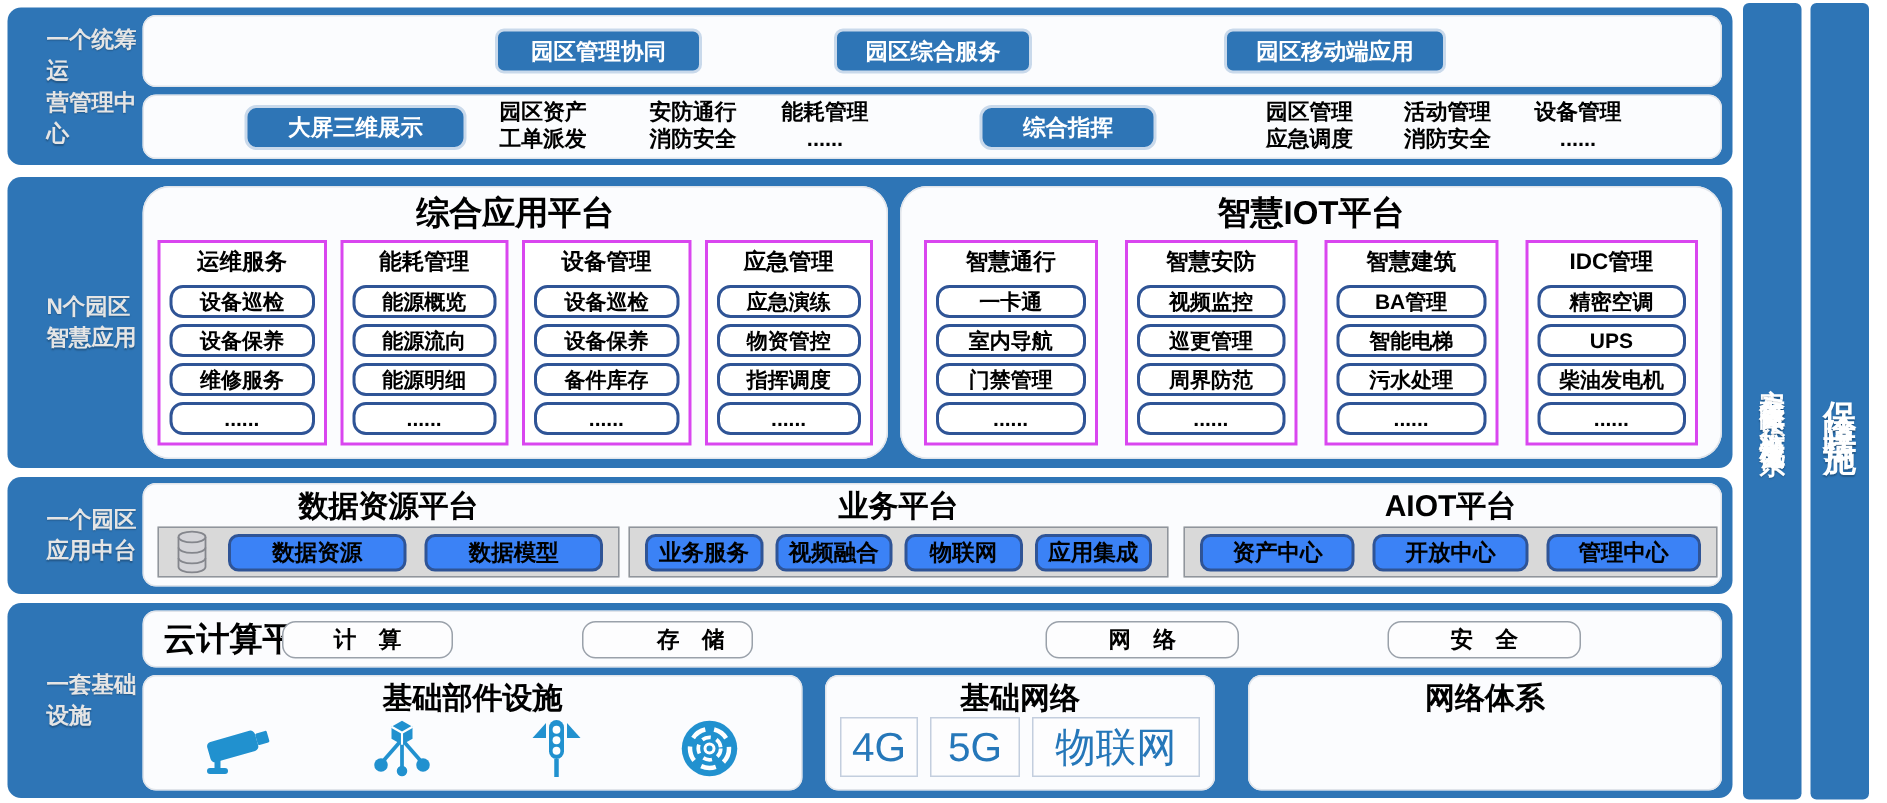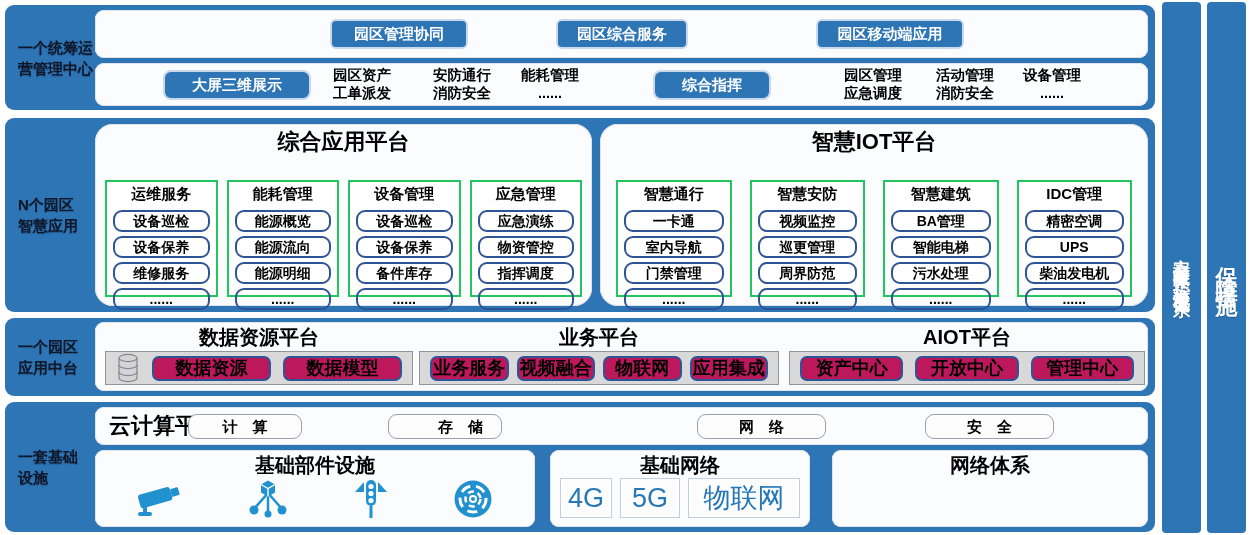--- a/index.html
+++ b/index.html
@@ -6,57 +6,57 @@
   body{width:1258px;height:535px;font-family:"Liberation Sans","DejaVu Sans",sans-serif;color:#000;}
   .stage{position:relative;width:1258px;height:535px;overflow:hidden;}
 
   
   .band{position:absolute;left:5px;width:1150px;background:#2e75b6;border-radius:9px;}
   #band-ops{top:5px;height:105px;}
   #band-apps{top:118px;height:194px;}
   #band-middle{top:318px;height:78px;}
   #band-infra{top:402px;height:130px;}
   .band-label{position:absolute;left:0;top:0;bottom:0;width:92px;display:flex;align-items:center;
-    color:#0f172a;font-weight:700;font-size:15px;line-height:1.4;padding-left:13px;box-sizing:border-box;
+    color:#e5e5e5;font-weight:700;font-size:15px;line-height:1.4;padding-left:26px;box-sizing:border-box;
     white-space:pre-line;text-shadow:0 1px 1px rgba(0,0,0,.25);}
   .band-content{position:absolute;left:90px;right:7px;top:0;bottom:0;}
 
   .white-card{background:#fbfcfe;border-radius:9px;box-shadow:inset 0 0 0 1px #e0e4ea;}
 
   
   .ops-row{position:absolute;left:0;right:0;}
   #ops-row1{top:5px;height:48px;}
   #ops-row2{top:58px;height:43px;}
   .blue-btn{position:absolute;background:#2e75b6;border:2px solid #c9d9eb;border-radius:6px;color:#fff;
     font-weight:700;font-size:15px;display:flex;align-items:center;justify-content:center;box-sizing:border-box;}
   .txt2{position:absolute;top:3px;width:110px;text-align:center;font-weight:700;font-size:14.5px;line-height:18px;}
 
   
   .platform{position:absolute;top:6px;height:182px;box-sizing:border-box;border-radius:18px;}
   #platform-apps{left:0;width:497px;}
   #platform-iot{left:505px;width:548px;}
   .platform-title{text-align:center;font-weight:700;font-size:22px;padding-top:3px;height:32px;box-sizing:border-box;}
   .columns{position:absolute;left:10px;right:10px;top:36px;bottom:9px;display:flex;gap:9px;}
   #platform-iot .columns{left:16px;right:16px;gap:18px;}
-  .col{flex:1;border:2px solid #22c55e;background:#fff;padding:2px 6px 20px;box-sizing:border-box;margin-top:20px;}
+  .col{flex:1;border:2px solid #d946ef;background:#fff;padding:2px 6px 20px;box-sizing:border-box;}
   .col-header{text-align:center;font-weight:700;font-size:15px;padding:1px 0 2px;}
   .pill{border:2px solid #2f5496;border-radius:9px;text-align:center;font-weight:700;font-size:14px;
     height:22px;line-height:18px;margin-top:4px;box-sizing:border-box;overflow:hidden;white-space:nowrap;}
 
   
   .mid-box{position:absolute;left:0;right:0;top:4px;bottom:5px;}
   .mid-group{position:absolute;top:2px;bottom:4px;}
   #mid-data{left:10px;width:308px;}
   #mid-biz{left:324px;width:360px;}
   #mid-aiot{left:694px;width:356px;}
   .mid-title{text-align:center;font-weight:700;font-size:20px;height:27px;box-sizing:border-box;}
   .grey-panel{position:absolute;left:0;right:0;top:27px;bottom:2px;background:#d9d9d9;border:1px solid #90959c;
     display:flex;align-items:center;gap:12px;padding:0 10px;box-sizing:border-box;}
   #mid-biz .grey-panel{gap:8px;}
-  .mid-btn{flex:1;background:#be185d;border:2px solid #2f5496;border-radius:7px;font-weight:700;font-size:18px;
+  .mid-btn{flex:1;background:#3b82f6;border:2px solid #2f5496;border-radius:7px;font-weight:700;font-size:15px;
     text-align:center;height:25px;line-height:21px;box-sizing:border-box;white-space:nowrap;}
 
   
   .cloud-bar{position:absolute;left:0;right:0;top:5px;height:38px;}
   .cloud-title{position:absolute;left:14px;top:4px;font-weight:700;font-size:22px;}
   .cloud-btn{position:absolute;top:7px;height:25px;background:#fdfdfe;border:1px solid #9aa1aa;border-radius:9px;
     font-weight:700;font-size:15px;text-align:center;line-height:23px;box-sizing:border-box;}
   #cloud-b1{left:93px;width:114px;} #cloud-b2{left:293px;width:114px;padding-left:31px;}
   #cloud-b3{left:602px;width:129px;} #cloud-b4{left:830px;width:129px;}
   .infra-box{position:absolute;top:48px;height:77px;box-sizing:border-box;}

